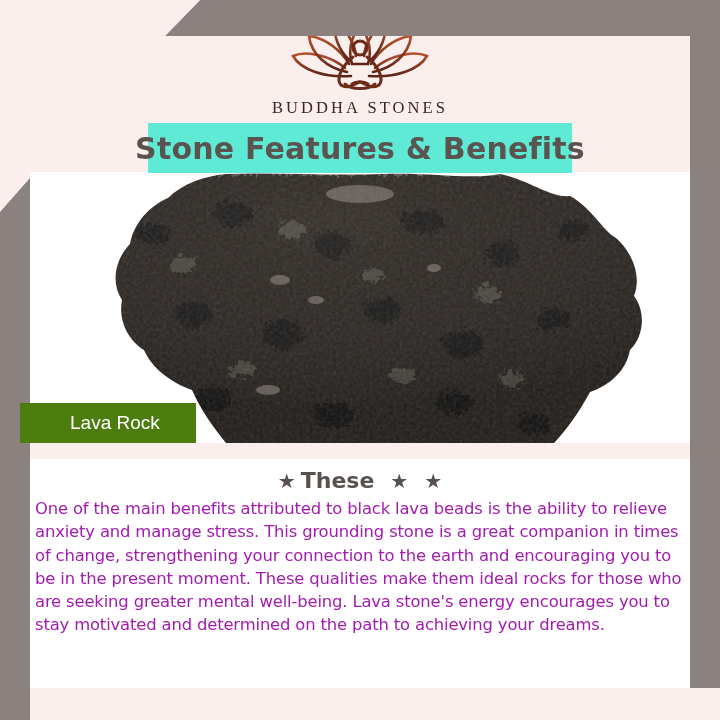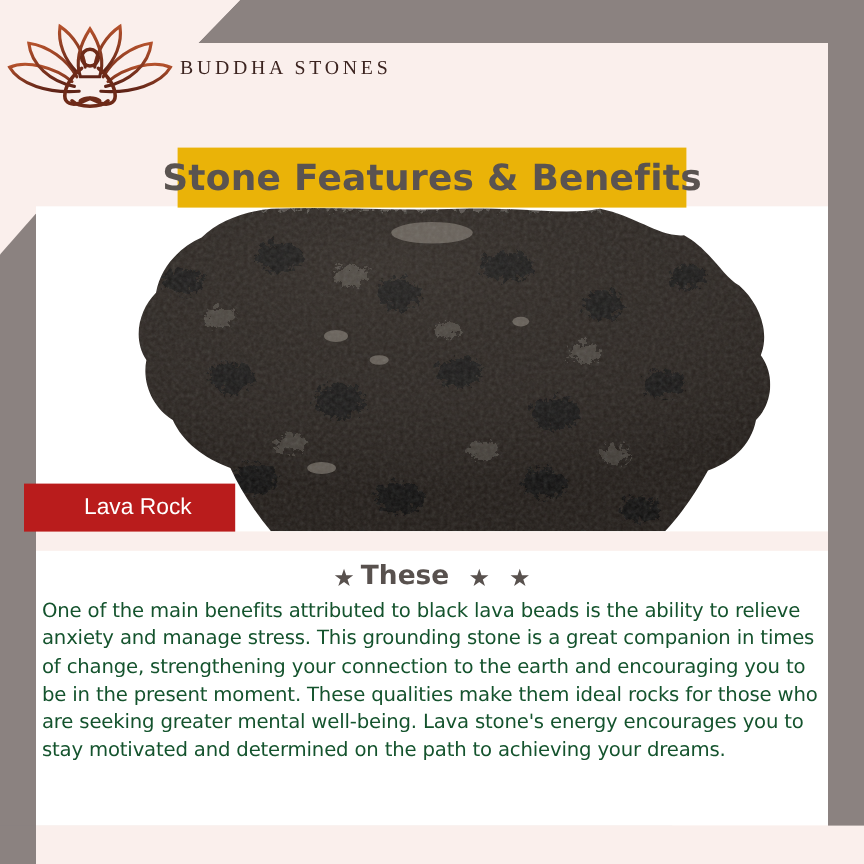--- a/index.html
+++ b/index.html
@@ -34,55 +34,55 @@
   }
 
   
   .header{
     position:absolute;left:0;top:0;width:720px;height:178px;
     background:#faefec;
     clip-path:polygon(0 0, 200px 0, 165px 36px, 690px 36px, 690px 178px, 0 178px, 0 212px);
   }
   .logo-wrap{
     position:absolute;left:0;top:16px;width:720px;
-    display:flex;flex-direction:row;align-items:center;
+    display:flex;flex-direction:column;align-items:center;
   }
   .logo-mark{width:150px;height:78px;display:block;}
   .brand-name{
     margin-top:4px;
     font-family:"Liberation Serif",serif;
     font-size:16.5px;letter-spacing:3.1px;
     color:#3c2420;font-weight:400;
   }
 
   
   .title-banner{
     position:absolute;left:148px;top:123px;width:424px;height:50px;
-    background:#eab308;
+    background:#5eead4;
     display:flex;align-items:center;justify-content:center;
     z-index:5;
   }
   .title-text{
     font-family:"DejaVu Sans",sans-serif;
     font-size:30px;font-weight:bold;
     color:#5a5350;letter-spacing:.2px;
     white-space:nowrap;
   }
 
   
   .photo{
     position:absolute;left:30px;top:172px;width:660px;height:271px;
     background:#ffffff;overflow:hidden;
   }
   .photo svg{display:block;width:660px;height:271px;}
 
   .photo-label{
     position:absolute;left:20px;top:403px;
     min-width:176px;height:40px;
-    background:#b91c1c;
+    background:#4d7c0f;
     display:flex;align-items:center;
     padding-left:50px;padding-right:18px;
     box-sizing:border-box;
     z-index:6;
   }
   .photo-label span{
     color:#ffffff;font-size:19px;
     font-family:"Liberation Sans",sans-serif;
   }
 
@@ -105,21 +105,21 @@
     display:flex;align-items:center;gap:5px;
     font-family:"DejaVu Sans",sans-serif;
     font-size:22px;font-weight:bold;color:#58514e;
     white-space:nowrap;
   }
   .star{font-size:20px;color:#58514e;line-height:1;}
   .paragraph{
     margin:4px 0 0 0;padding:0 6px 0 5px;
     font-family:"DejaVu Sans",sans-serif;
     font-size:16.4px;line-height:1.42;
-    color:#14532d;text-align:left;
+    color:#a21caf;text-align:left;
     letter-spacing:-.15px;
   }
   .bottom-cream{
     position:absolute;left:30px;top:688px;width:690px;height:32px;
     background:#faefec;
   }
 </style>
 </head>
 <body>
 

